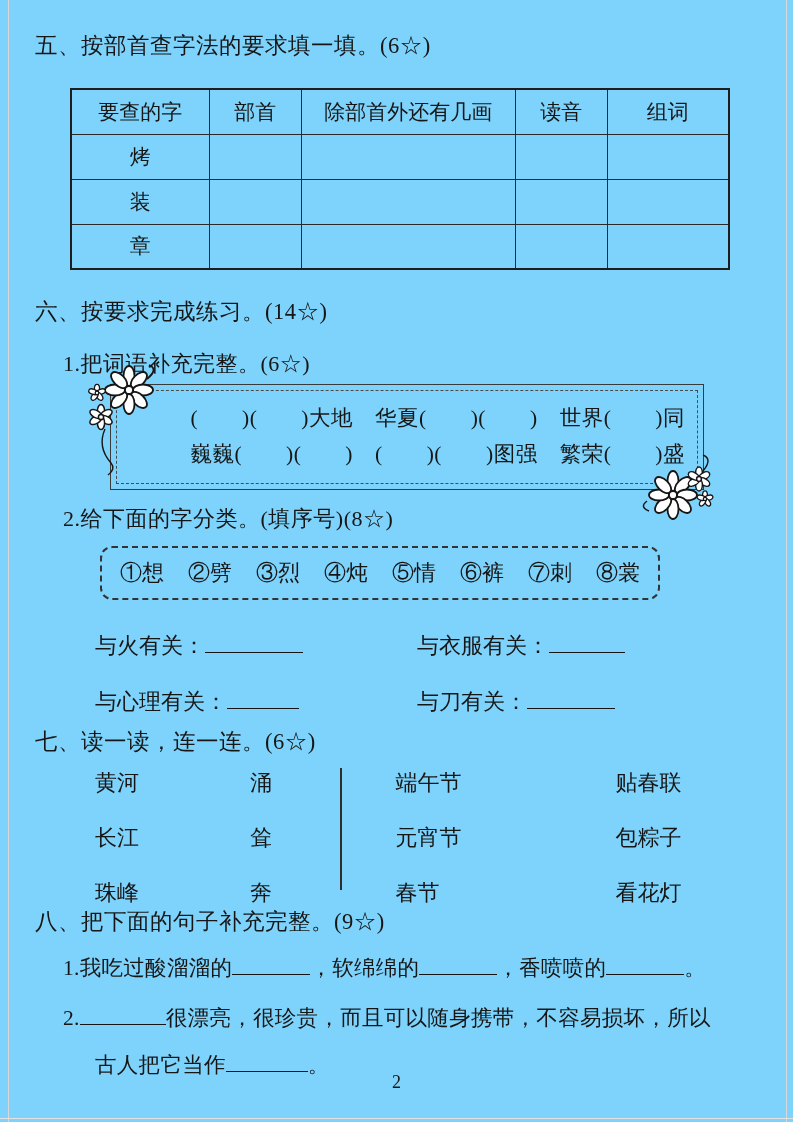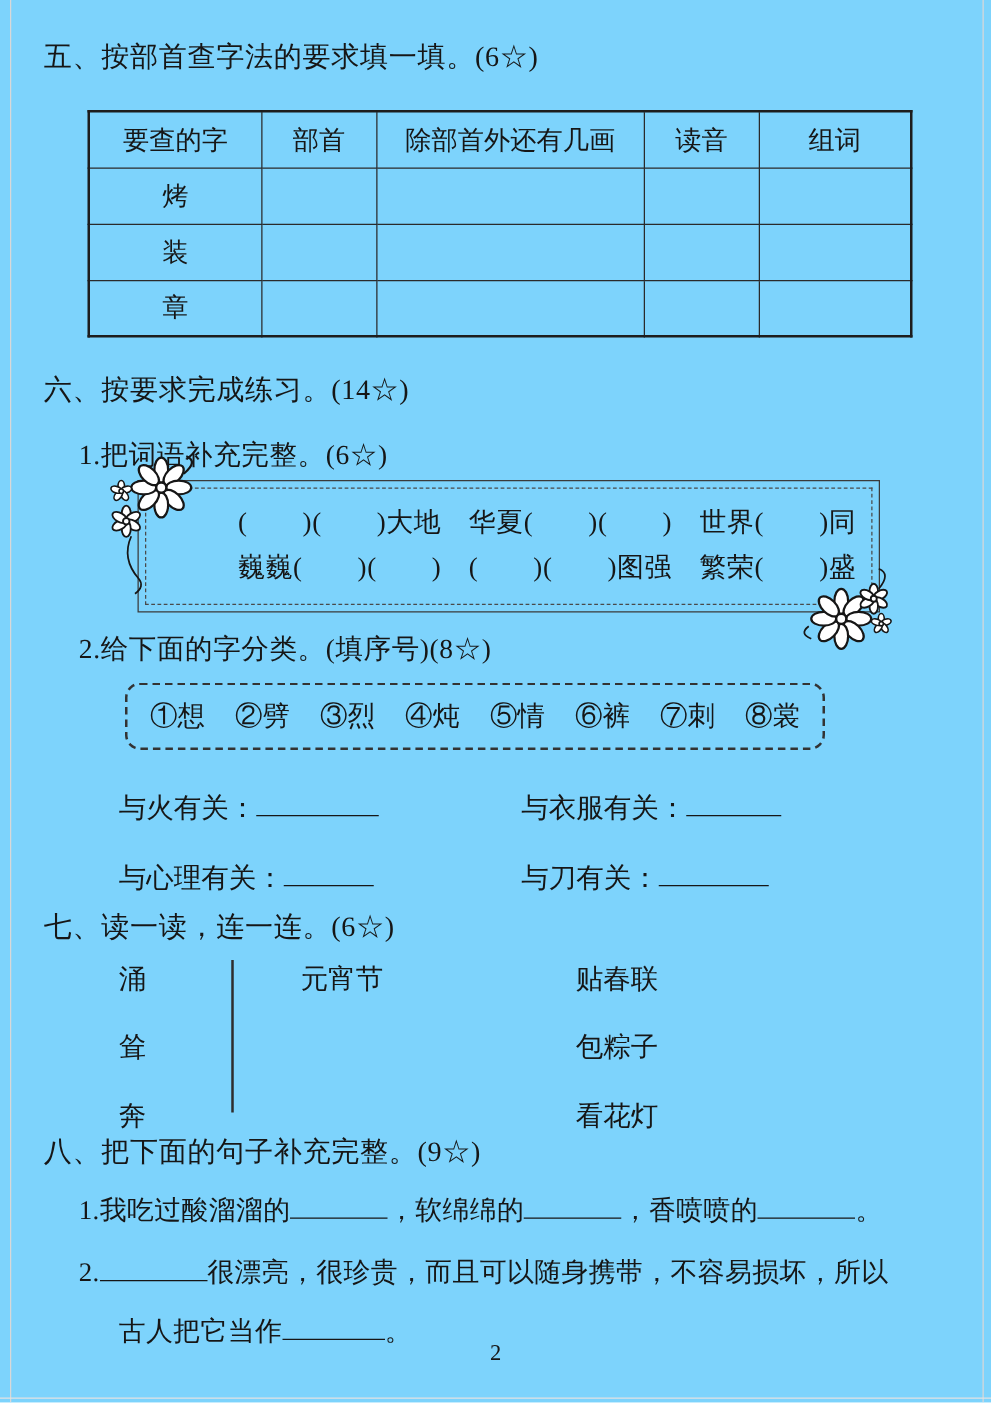--- a/index.html
+++ b/index.html
@@ -200,28 +200,35 @@
     <span><span>与衣服有关：</span><span class="bl" style="width:76px"></span></span>
   </div>
   <div class="cat-row" style="top:686px">
     <span class="cat-cell-l"><span>与心理有关：</span><span class="bl" style="width:72px"></span></span>
     <span><span>与刀有关：</span><span class="bl" style="width:88px"></span></span>
   </div>
 
   <div class="sec-title" style="top:726px">七、读一读，连一连。(6☆)</div>
 
   <div class="match">
+    <div class="mcol mc1">
+      <span>黄河</span>
+      <span>长江</span>
+      <span>珠峰</span>
+    </div>
     <div class="mcol mc2">
       <span>涌</span>
       <span>耸</span>
       <span>奔</span>
     </div>
     <div class="vdiv"></div>
     <div class="mcol mc3">
+      <span>端午节</span>
       <span>元宵节</span>
+      <span>春节</span>
     </div>
     <div class="mcol mc4">
       <span>贴春联</span>
       <span>包粽子</span>
       <span>看花灯</span>
     </div>
   </div>
 
   <div class="sec-title" style="top:906px">八、把下面的句子补充完整。(9☆)</div>
 

